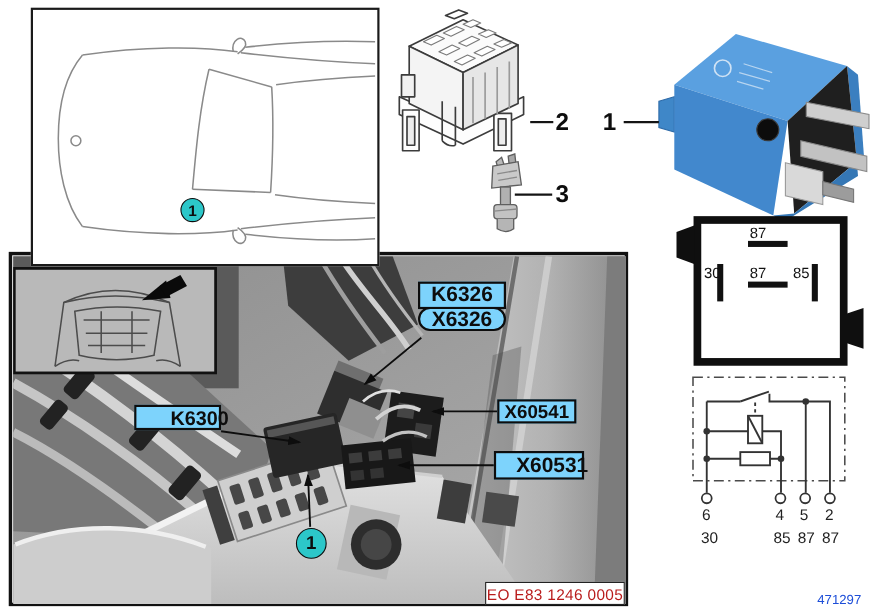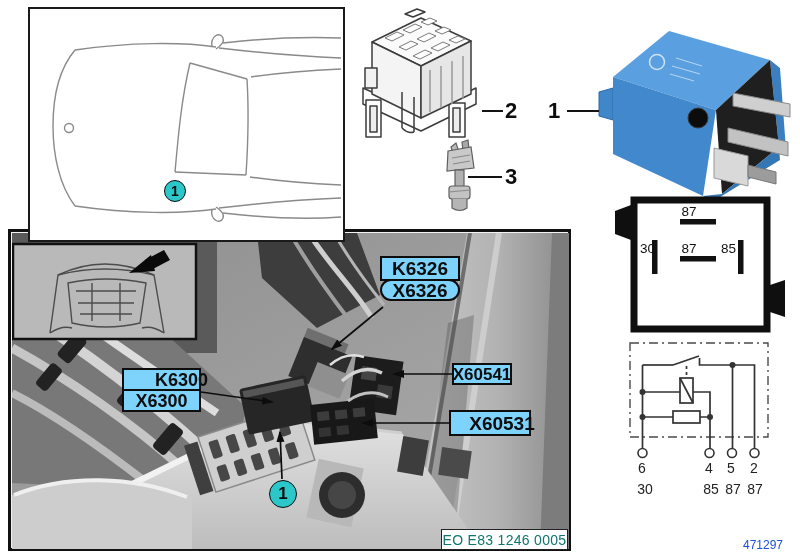--- a/index.html
+++ b/index.html
@@ -20,21 +20,21 @@
   
   .lblbox{position:absolute;z-index:7;}
   .lbl{background:#7dd3fc;border:2px solid #0d0d0d;box-sizing:border-box;color:#0d0d0d;
        font-weight:700;display:flex;align-items:center;justify-content:center;line-height:1;}
   .lbl + .lbl{margin-top:-2px;}
   
   .badge{position:absolute;border-radius:50%;border:1.7px solid #0d0d0d;box-sizing:border-box;
          display:flex;align-items:center;justify-content:center;font-weight:700;color:#0d0d0d;z-index:8;}
   .code-box{position:absolute;left:441px;top:529px;width:127px;height:21px;background:#fff;
             border:1.5px solid #222;box-sizing:border-box;z-index:7;display:flex;align-items:center;
-            justify-content:center;font-size:14px;color:#0f766e;letter-spacing:.3px;}
+            justify-content:center;font-size:14px;color:#b91c1c;letter-spacing:.3px;}
   .part-number{position:absolute;right:17px;top:538px;font-size:12px;color:#1d4ed8;z-index:6;}
   svg text{font-family:"Liberation Sans","DejaVu Sans",sans-serif;}
 </style>
 </head>
 <body>
 
 <div id="canvas">
 
   <div class="photo-frame">
     <svg width="557" height="316" viewBox="0 0 557 316">
@@ -318,28 +318,27 @@
 
   <div class="callout" style="left:548px;top:100px;">1</div>
   <div class="callout" style="left:505px;top:100px;">2</div>
   <div class="callout" style="left:505px;top:166px;">3</div>
 
   <div class="lblbox" style="left:380px;top:256px;">
     <div class="lbl" style="width:80px;height:25px;font-size:19px;">K6326</div>
     <div class="lbl" style="width:80px;height:22px;font-size:19px;border-radius:12px;">X6326</div>
   </div>
   <div class="lblbox" style="left:452px;top:363px;">
-    <div class="lbl" style="width:60px;height:22px;font-size:17px;">X60541</div>
+    <div class="lbl" style="width:72px;height:22px;font-size:17px;">X60541</div>
   </div>
   <div class="lblbox" style="left:449px;top:410px;">
     <div class="lbl" style="width:82px;height:26px;font-size:19px;padding-left:24px;">X60531</div>
   </div>
   <div class="lblbox" style="left:122px;top:368px;">
     <div class="lbl" style="width:79px;height:23px;font-size:18px;padding-left:40px;">K6300</div>
-    <div class="lbl" style="width:79px;height:23px;font-size:18px;">X6300</div>
   </div>
 
   <div class="badge" style="left:269px;top:480px;width:28px;height:28px;font-size:17px;background:#2cc7c9;">
     <span>1</span>
   </div>
 
   <div class="code-box">EO E83 1246 0005</div>
 
   <div class="part-number">471297</div>
 

